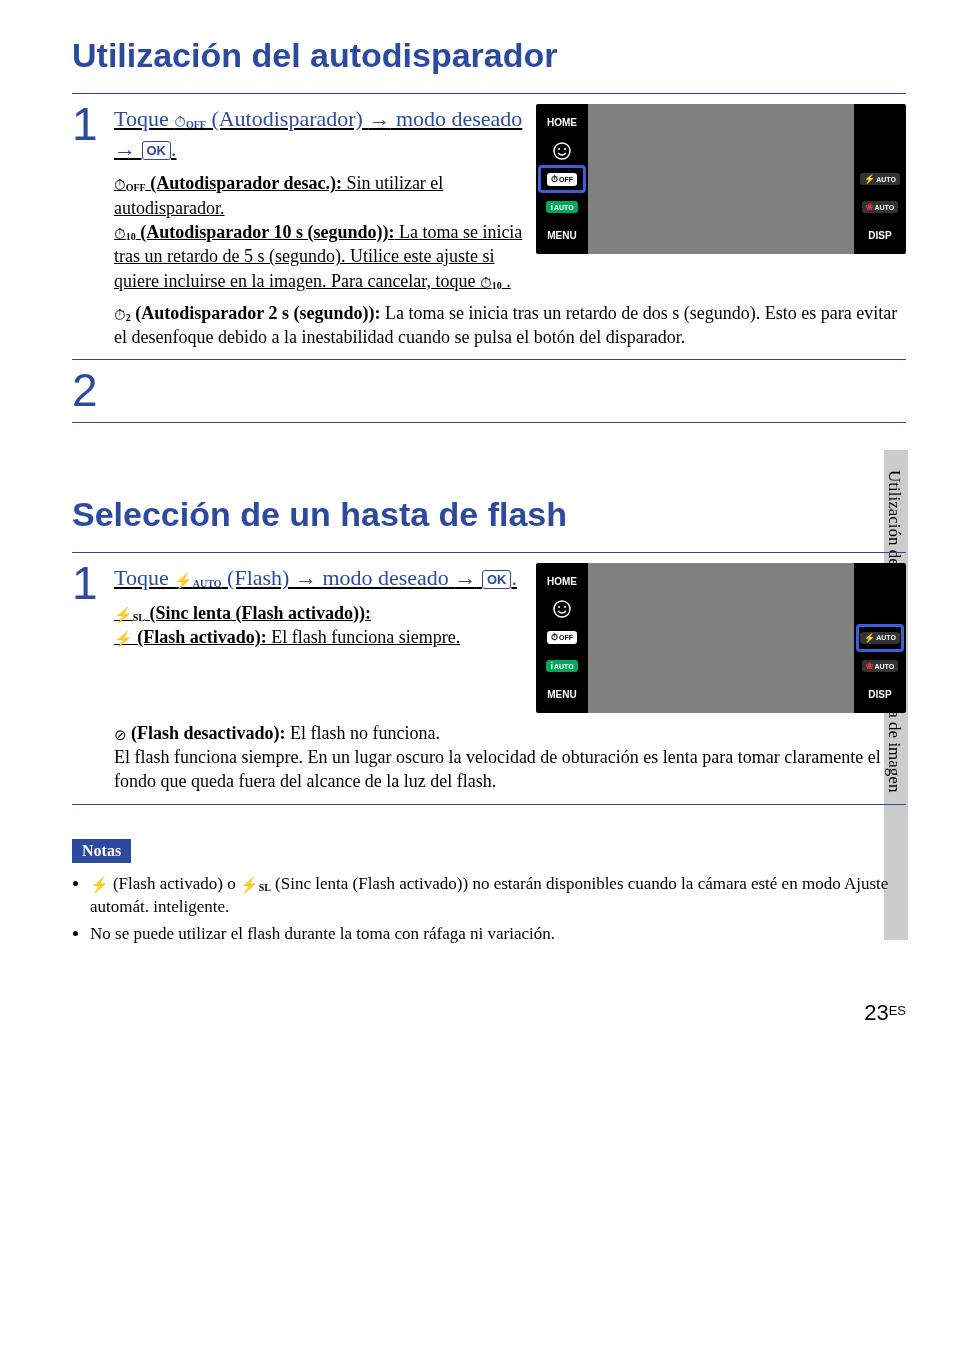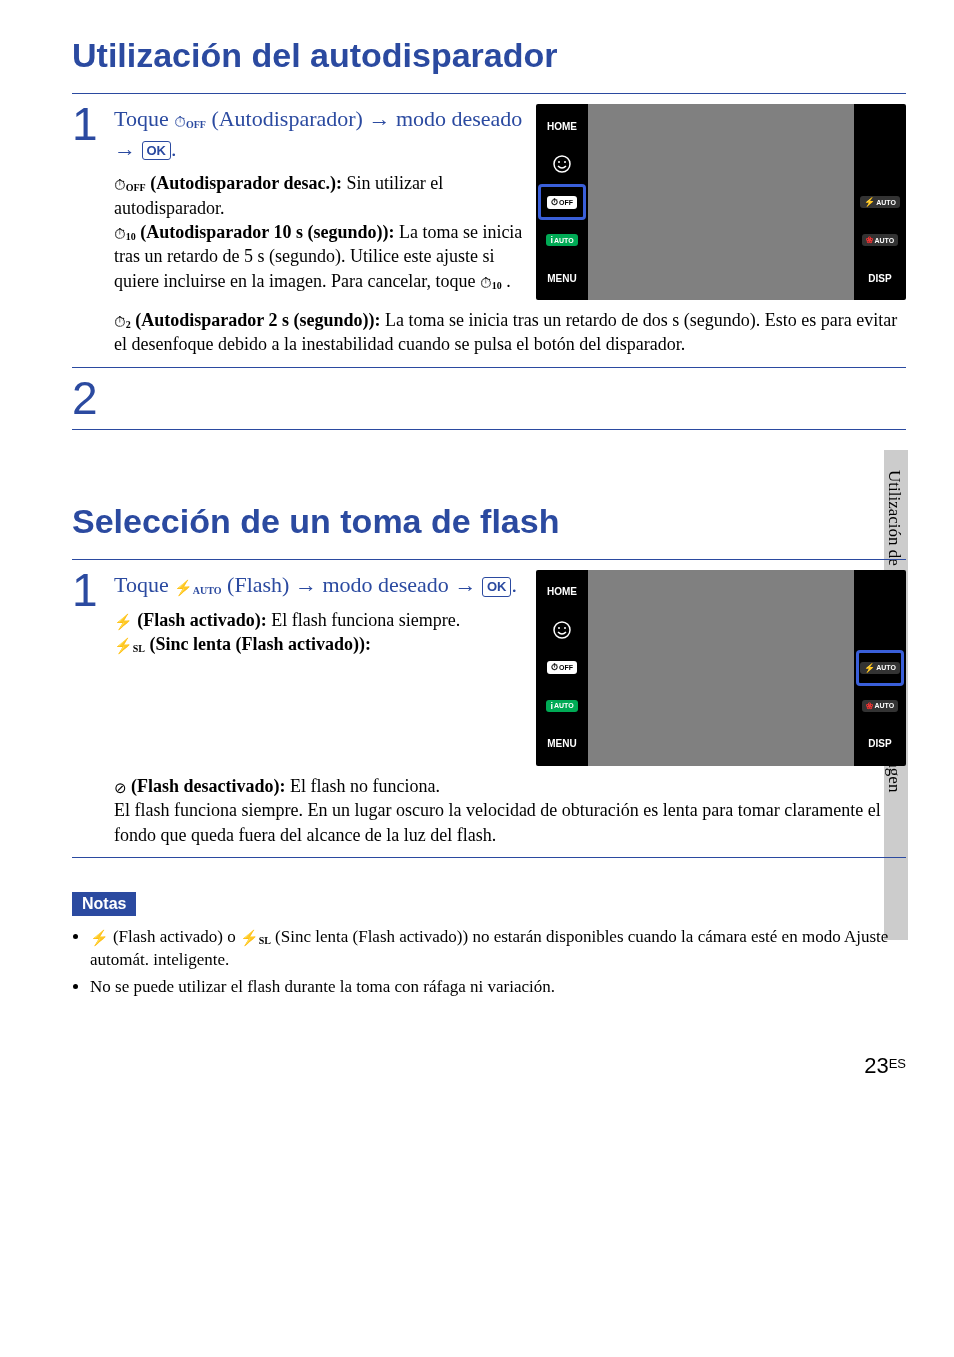--- a/index.html
+++ b/index.html
@@ -90,27 +90,28 @@
   .glyph {
     font-family: sans-serif;
     font-size: 15px;
     vertical-align: -1px;
   }
   .sub { font-size: 10px; vertical-align: -2px; font-weight: bold; }
   .step-row {
     display: flex;
     align-items: flex-start;
     gap: 10px;
+    text-decoration: underline;
   }
   .step-text-col { flex: 1; }
 
   
   .cam {
     width: 370px;
-    height: 196px;
+    height: 150px;
     background: #000;
     position: relative;
     border-radius: 2px;
     flex: 0 0 370px;
   }
   .cam .left, .cam .right {
     position: absolute; top: 0; bottom: 0;
     width: 52px;
     display: flex;
     flex-direction: column;
@@ -151,21 +152,21 @@
   .highlight {
     box-shadow: 0 0 0 3px #3a5fd9 inset;
     border-radius: 4px;
   }
   .cam-btn svg { display: block; }
 
   .notes-label {
     display: inline-block;
     background: #2b4aa0;
     color: #fff;
-    font-family: Liberation Sans, sans-serif;
+    font-family: Liberation Serif, serif;
     font-weight: bold;
     font-size: 16px;
     padding: 3px 10px;
     margin-top: 28px;
   }
   ul.notes {
     font-size: 17px;
     line-height: 1.35;
     padding-left: 18px;
     margin: 10px 0 0 0;
@@ -273,40 +274,40 @@
   <hr class="hr-thin">
 
   <div class="step-block">
     <div class="step-num">2</div>
   </div>
   <hr class="hr-thin">
 
   <div style="height:60px"></div>
 
   
-  <h1>Selección de un toma de flash</h1>
+  <h1>Selección de un hasta de flash</h1>
   <hr class="hr-thin">
 
   <div class="step-block">
     <div class="step-num">1</div>
     <div class="step-body">
       <div class="step-row">
         <div class="step-text-col">
           <div class="step-title">
             <span>Toque </span><span class="glyph">⚡</span><span class="sub">AUTO</span><span> (Flash) </span><span class="arrow">→</span><span> modo deseado </span><span class="arrow">→</span>
             <span class="ok-key">OK</span><span>.</span>
           </div>
           <div class="step-details">
             <div>
+              <span class="glyph">⚡</span><span class="sub">SL</span>
+              <b>(Sinc lenta (Flash activado)):</b>
+            </div>
+            <div>
               <span class="glyph">⚡</span>
               <b>(Flash activado):</b><span> El flash funciona siempre.</span>
-            </div>
-            <div>
-              <span class="glyph">⚡</span><span class="sub">SL</span>
-              <b>(Sinc lenta (Flash activado)):</b>
             </div>
           </div>
         </div>
 
         <div class="cam">
           <div class="center"></div>
           <div class="left">
             <div class="cam-btn">HOME</div>
             <div class="cam-btn">
                 <svg width="20" height="20" viewBox="0 0 20 20">

